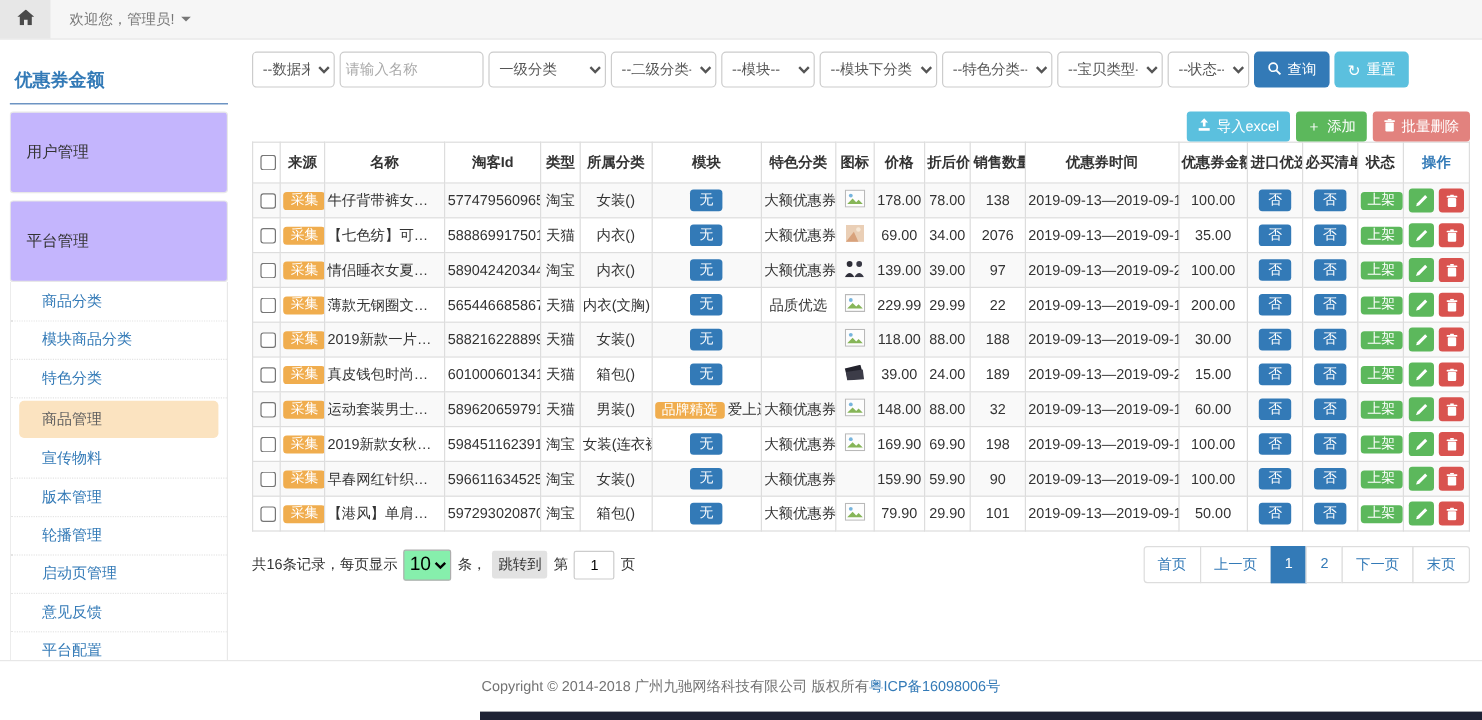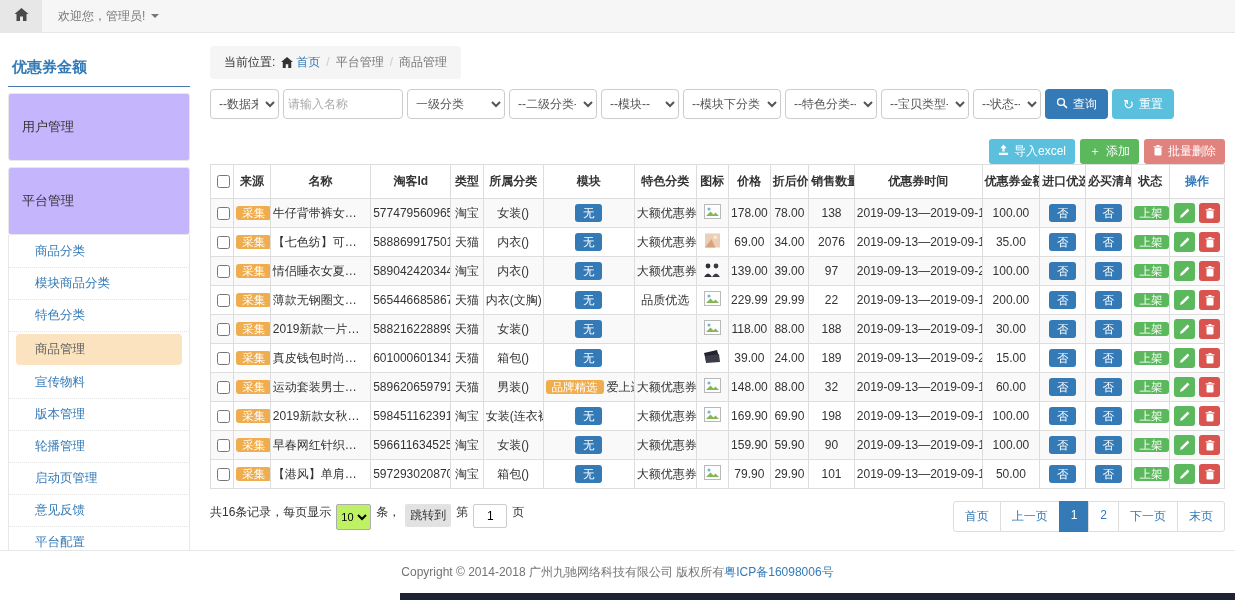--- a/index.html
+++ b/index.html
@@ -56,22 +56,22 @@
   .badge-orange { background:#f0ad4e; }
   .badge-blue { background:#337ab7; padding:2px 8px; }
   .badge-green { background:#5cb85c; }
   .module-text { margin-left:3px; }
   .op-btn { display:inline-flex; width:21px; height:20px; border-radius:3px; align-items:center; justify-content:center; margin:0 2px; cursor:pointer; border:none; padding:0; vertical-align:middle; }
   .op-edit { background:#5cb85c; }
   .op-del { background:#d9534f; }
   .row-check { width:13px; height:13px; cursor:pointer; }
   
   .pager-row { display:flex; justify-content:space-between; align-items:center; margin-top:12px; color:#333; }
-  .pager-left { display:flex; align-items:flex-start; gap:5px; }
-  .page-size-select { height:26px; border:1px solid #adadad; border-radius:2px; background:#bef264; font-family:inherit; font-size:11px; }
+  .pager-left { display:flex; align-items:center; gap:5px; }
+  .page-size-select { height:26px; border:1px solid #adadad; border-radius:2px; background:#86efac; font-family:inherit; font-size:16px; }
   .jump-chip { background:#e2e2e2; padding:3px 5px; border-radius:2px; cursor:pointer; }
   .jump-input { width:34px; height:24px; border:1px solid #ccc; border-radius:2px; text-align:center; font-family:inherit; font-size:12px; }
   .pager { display:flex; }
   .pager a { border:1px solid #ddd; background:#fff; color:#337ab7; text-decoration:none; padding:6px 11px; margin-left:-1px; cursor:pointer; }
   .pager a:first-child { border-radius:3px 0 0 3px; margin-left:0; }
   .pager a:last-child { border-radius:0 3px 3px 0; }
   .pager a.active { background:#337ab7; border-color:#337ab7; color:#fff; }
   
   .footer { position:absolute; left:0; right:0; bottom:7px; background:#fff; border-top:1px solid #e7e7e7; text-align:center; padding:13px 0 12px; color:#737373; }
   .footer a { color:#337ab7; text-decoration:none; cursor:pointer; }
@@ -113,25 +113,20 @@
         <a class="submenu-item">意见反馈</a>
         <a class="submenu-item">平台配置</a>
       </div>
       <div class="menu-group">拼团管理</div>
       <div class="menu-group">省惠快报</div>
     </div>
 </div>
 
 <div class="content">
 
-  <div class="breadcrumb">
-    <span>当前位置:</span><span class="bc-home-icon"><svg width="12" height="11" viewBox="0 0 14 13">
-          <path d="M7 0 L14 6 L12 6 L12 13 L8.5 13 L8.5 8.5 L5.5 8.5 L5.5 13 L2 13 L2 6 L0 6 Z" fill="#333"></path>
-        </svg></span><a class="bc-link">首页</a><span class="bc-sep">/</span><span class="bc-muted">平台管理</span><span class="bc-sep">/</span><span class="bc-muted">商品管理</span>
-  </div>
 
   <div class="filter-row">
     <div class="filter-fields">
         <select style="width: 69px;"><option>--数据来源--</option></select>
         <input placeholder="请输入名称" style="width: 120px;">
         <select style="width: 98px;"><option>一级分类</option></select>
         <select style="width: 88px;"><option>--二级分类--</option></select>
         <select style="width: 78px;"><option>--模块--</option></select>
         <select style="width: 98px;"><option>--模块下分类--</option></select>
         <select style="width: 92px;"><option>--特色分类--</option></select>

